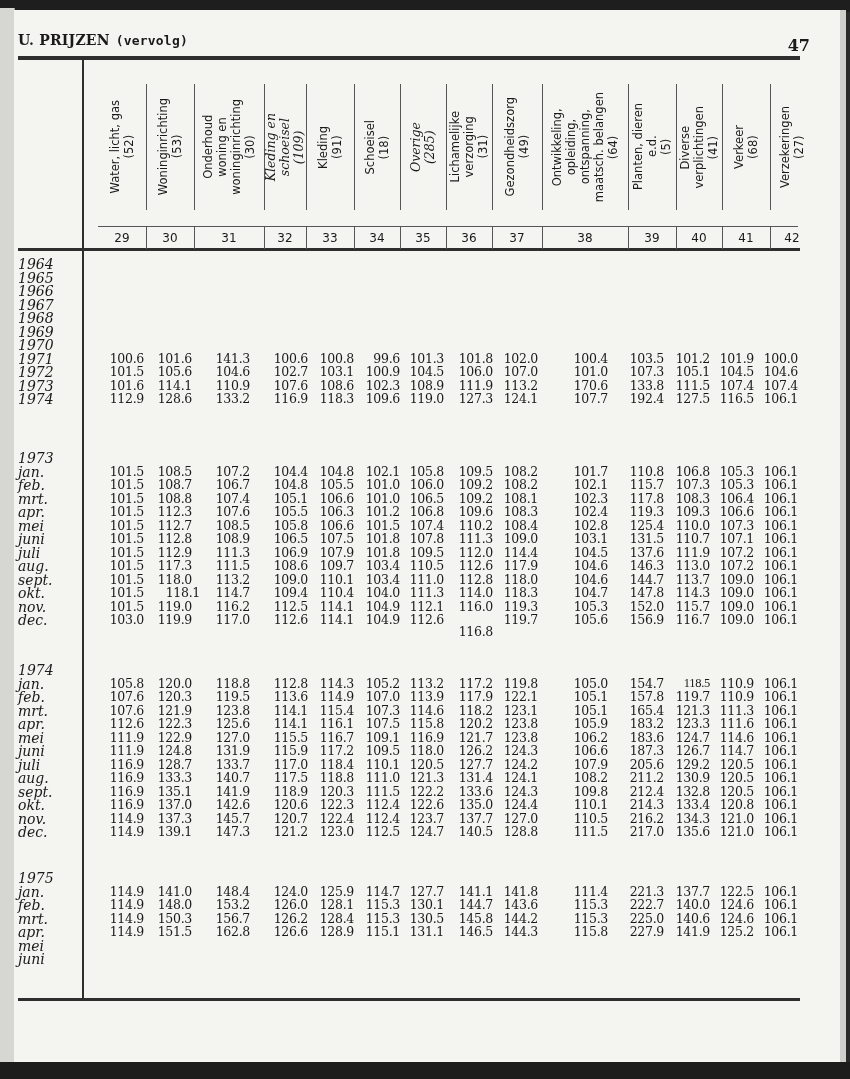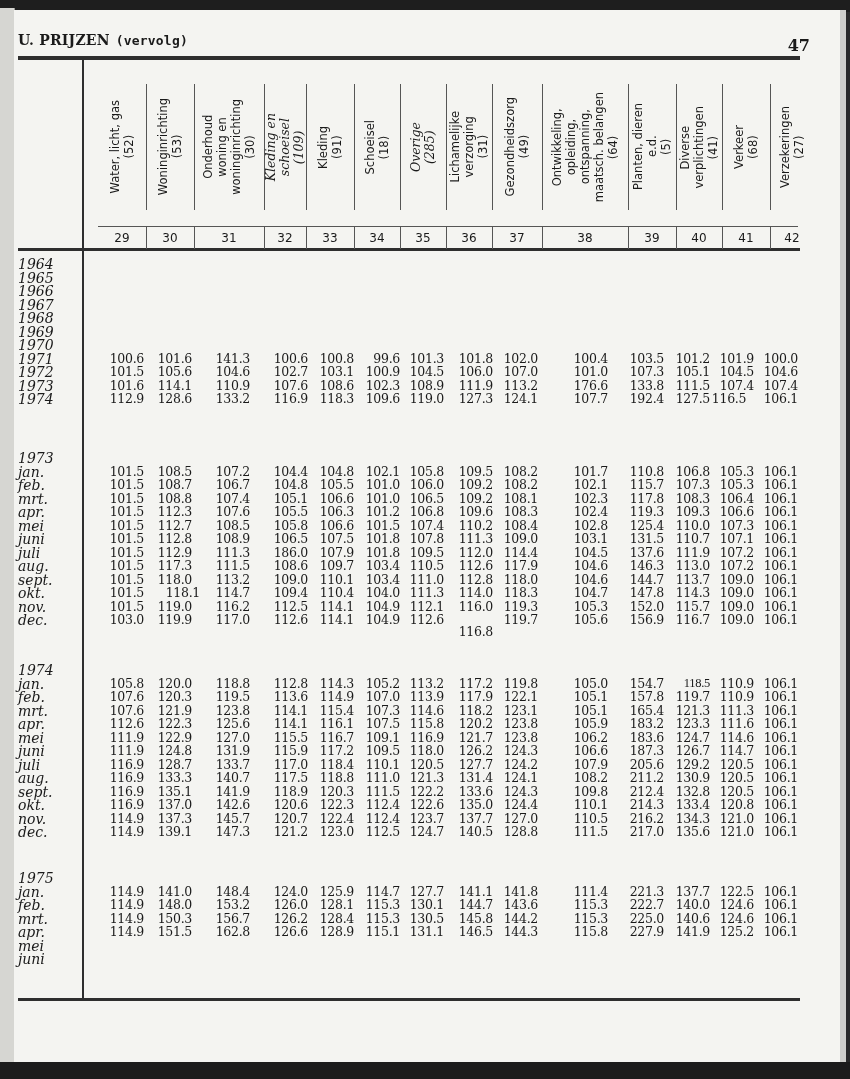--- a/index.html
+++ b/index.html
@@ -213,41 +213,41 @@
       <div class="data-row" style="top: 368.5px;">
         <div class="cell" style="left: -4px;">101.6</div>
         <div class="cell" style="left: 44px;">114.1</div>
         <div class="cell" style="left: 102px;">110.9</div>
         <div class="cell" style="left: 160px;">107.6</div>
         <div class="cell" style="left: 206px;">108.6</div>
         <div class="cell" style="left: 252px;">102.3</div>
         <div class="cell" style="left: 296px;">108.9</div>
         <div class="cell" style="left: 345px;">111.9</div>
         <div class="cell" style="left: 390px;">113.2</div>
-        <div class="cell" style="left: 460px;">176.6</div>
+        <div class="cell" style="left: 460px;">170.6</div>
         <div class="cell" style="left: 516px;">133.8</div>
         <div class="cell" style="left: 562px;">111.5</div>
         <div class="cell" style="left: 606px;">107.4</div>
         <div class="cell" style="left: 650px;">107.4</div>
       </div>
       <div class="stub-label" style="top: 383px;">1974</div>
       <div class="data-row" style="top: 382px;">
         <div class="cell" style="left: -4px;">112.9</div>
         <div class="cell" style="left: 44px;">128.6</div>
         <div class="cell" style="left: 102px;">133.2</div>
         <div class="cell" style="left: 160px;">116.9</div>
         <div class="cell" style="left: 206px;">118.3</div>
         <div class="cell" style="left: 252px;">109.6</div>
         <div class="cell" style="left: 296px;">119.0</div>
         <div class="cell" style="left: 345px;">127.3</div>
         <div class="cell" style="left: 390px;">124.1</div>
         <div class="cell" style="left: 460px;">107.7</div>
         <div class="cell" style="left: 516px;">192.4</div>
         <div class="cell" style="left: 562px;">127.5</div>
-        <div class="cell" style="left: 606px; text-align: center;">116.5</div>
+        <div class="cell" style="left: 606px;">116.5</div>
         <div class="cell" style="left: 650px;">106.1</div>
       </div>
       <div class="stub-label" style="top: 442px;">1973</div>
       <div class="stub-label" style="top: 455.5px;">jan.</div>
       <div class="data-row" style="top: 454.5px;">
         <div class="cell" style="left: -4px;">101.5</div>
         <div class="cell" style="left: 44px;">108.5</div>
         <div class="cell" style="left: 102px;">107.2</div>
         <div class="cell" style="left: 160px;">104.4</div>
         <div class="cell" style="left: 206px;">104.8</div>
@@ -344,21 +344,21 @@
         <div class="cell" style="left: 516px;">131.5</div>
         <div class="cell" style="left: 562px;">110.7</div>
         <div class="cell" style="left: 606px;">107.1</div>
         <div class="cell" style="left: 650px;">106.1</div>
       </div>
       <div class="stub-label" style="top: 536.5px;">juli</div>
       <div class="data-row" style="top: 535.5px;">
         <div class="cell" style="left: -4px;">101.5</div>
         <div class="cell" style="left: 44px;">112.9</div>
         <div class="cell" style="left: 102px;">111.3</div>
-        <div class="cell" style="left: 160px;">186.0</div>
+        <div class="cell" style="left: 160px;">106.9</div>
         <div class="cell" style="left: 206px;">107.9</div>
         <div class="cell" style="left: 252px;">101.8</div>
         <div class="cell" style="left: 296px;">109.5</div>
         <div class="cell" style="left: 345px;">112.0</div>
         <div class="cell" style="left: 390px;">114.4</div>
         <div class="cell" style="left: 460px;">104.5</div>
         <div class="cell" style="left: 516px;">137.6</div>
         <div class="cell" style="left: 562px;">111.9</div>
         <div class="cell" style="left: 606px;">107.2</div>
         <div class="cell" style="left: 650px;">106.1</div>

